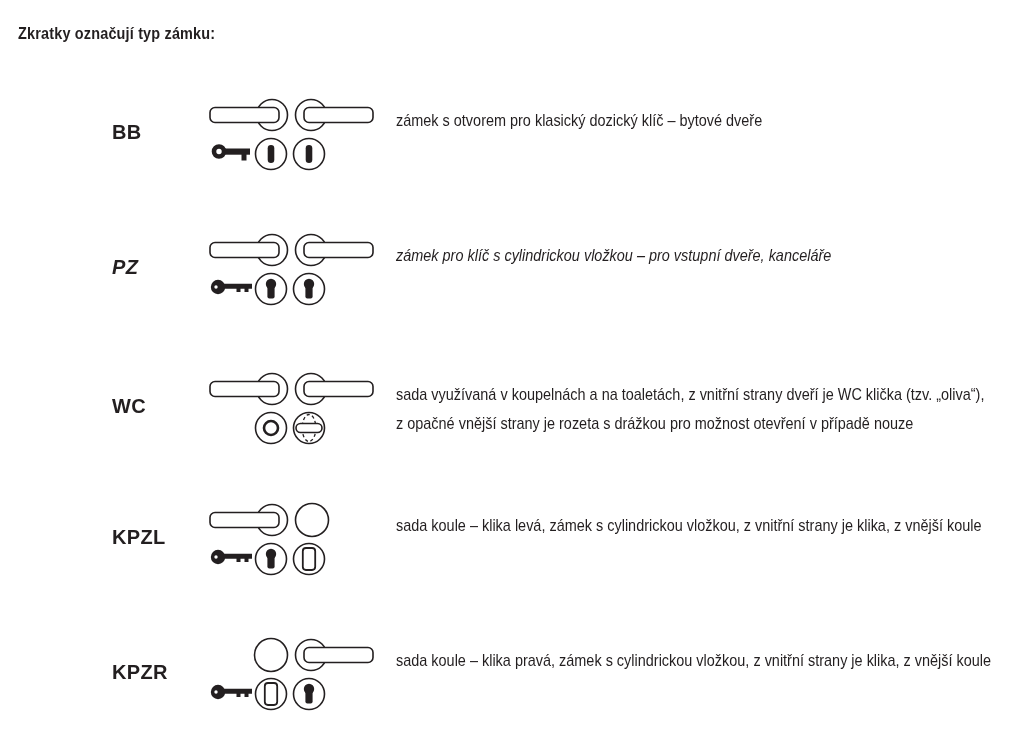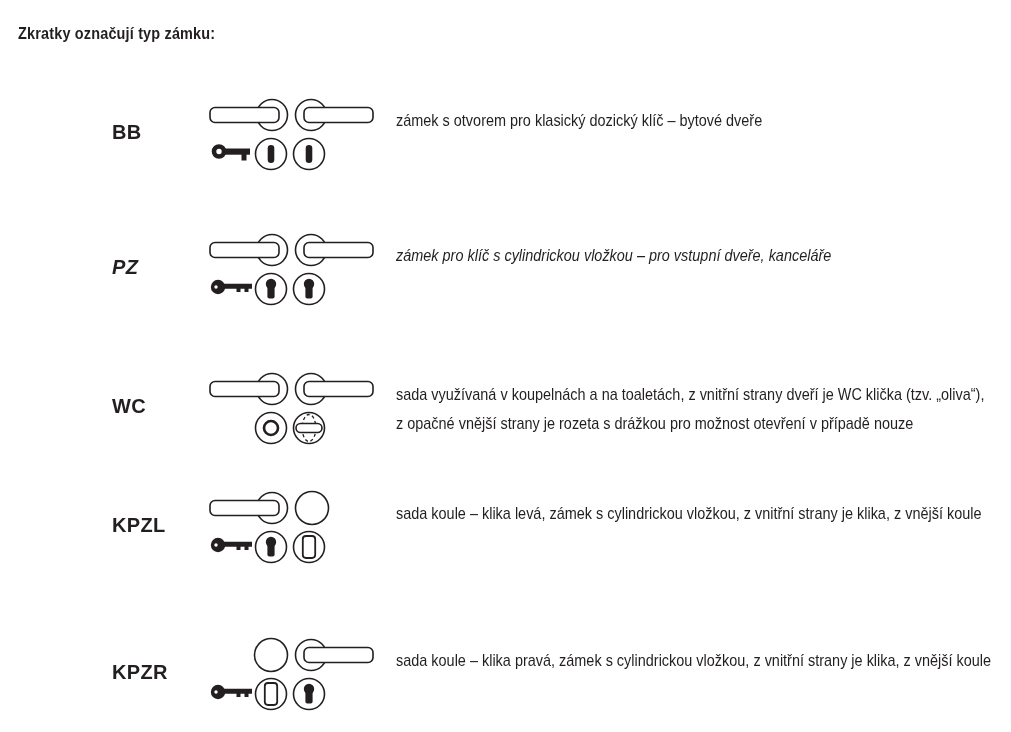--- a/index.html
+++ b/index.html
@@ -8,21 +8,21 @@
     font-family:"Liberation Sans","DejaVu Sans",sans-serif;color:#231f20;overflow:hidden;
   }
   .title{
     position:absolute;left:18px;top:24px;font-size:17px;font-weight:bold;
     transform:scaleX(0.85);transform-origin:0 0;white-space:nowrap;letter-spacing:0.2px;
   }
   .row{position:absolute;left:0;width:1011px;height:135px;}
   .row-0{top:90px;}
   .row-1{top:225px;font-style:italic;}
   .row-2{top:364px;padding-left:40px;}
-  .row-3{top:483px;}
+  .row-3{top:495px;}
   .row-4{top:630px;}
   .code{
     position:absolute;left:112px;top:31px;font-size:20px;font-weight:bold;
     letter-spacing:0.3px;white-space:nowrap;
   }
   .icons{position:absolute;left:205px;top:0;}
   .o{fill:#ffffff;stroke:#231f20;stroke-width:1.6;}
   .f{fill:#231f20;stroke:none;}
   .desc{
     position:absolute;left:396px;top:16px;font-size:17px;line-height:29px;

